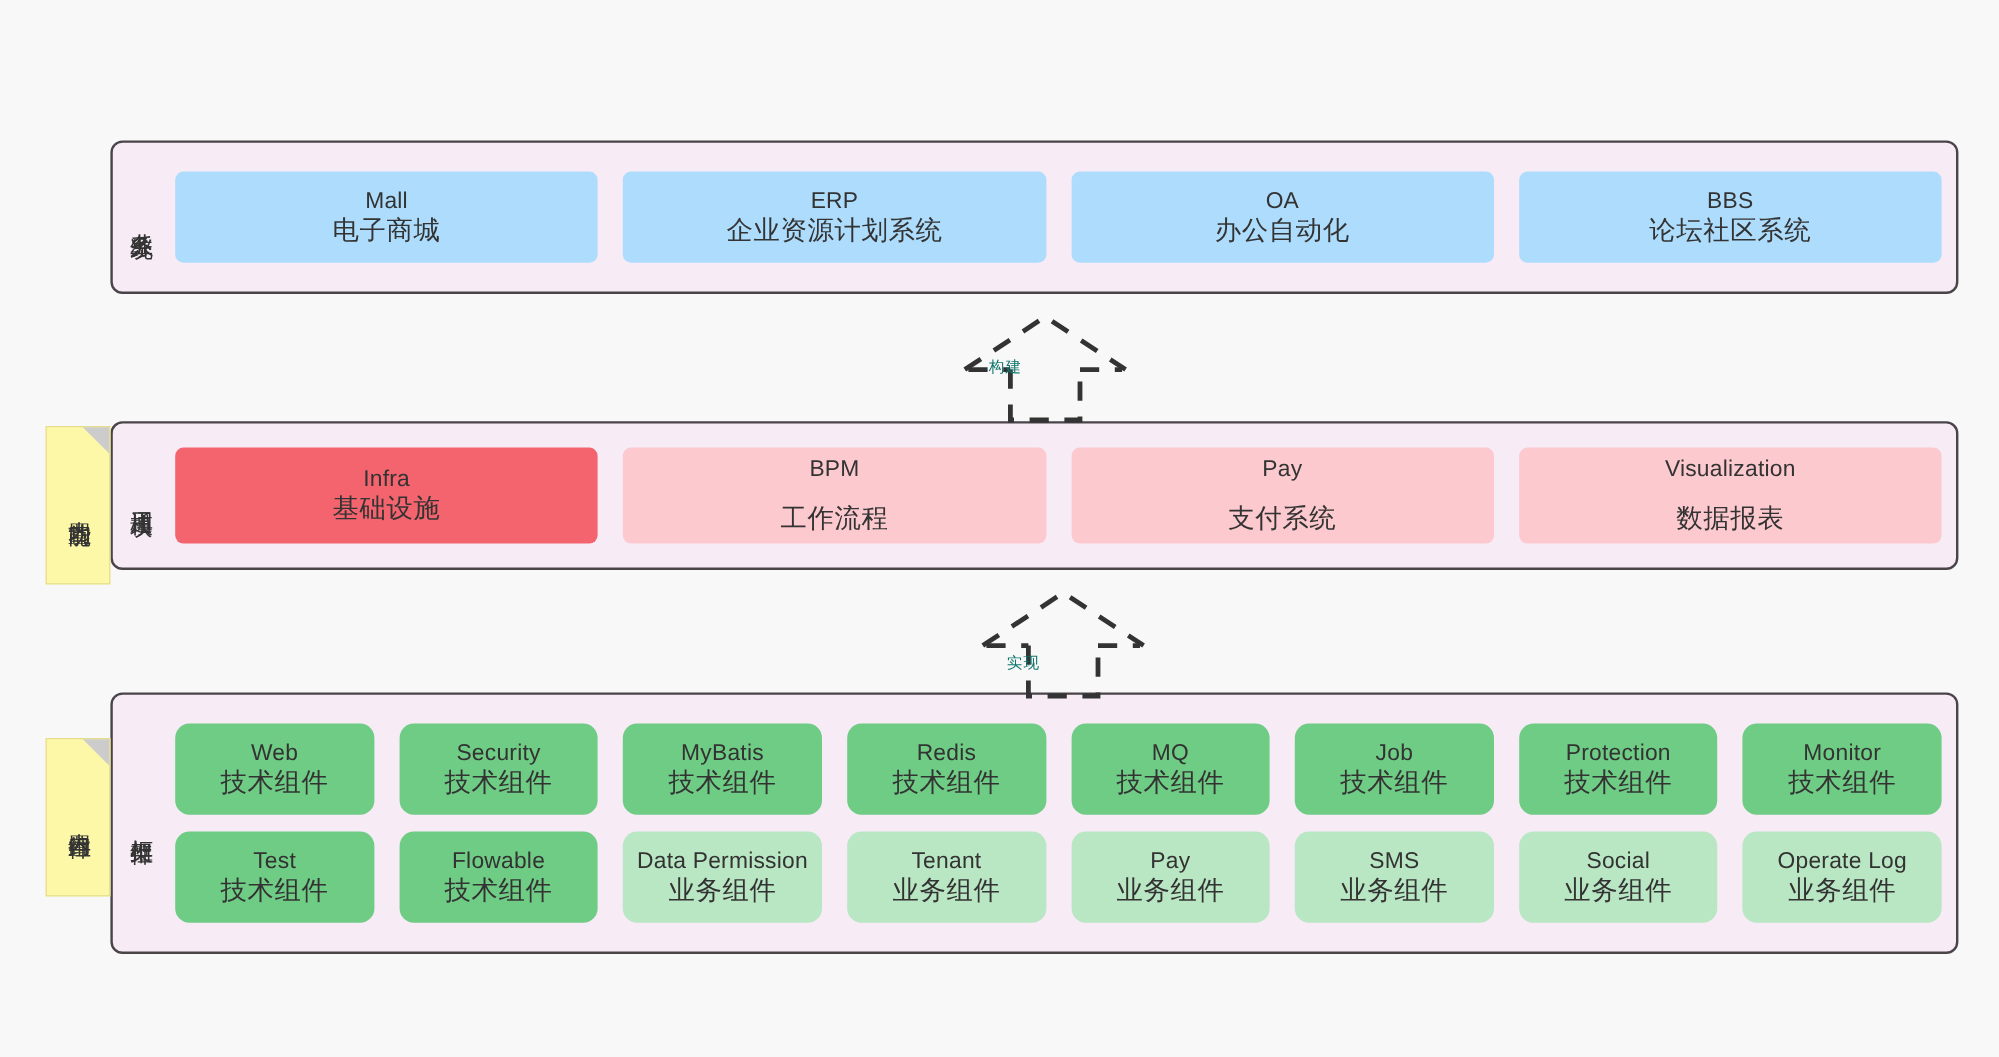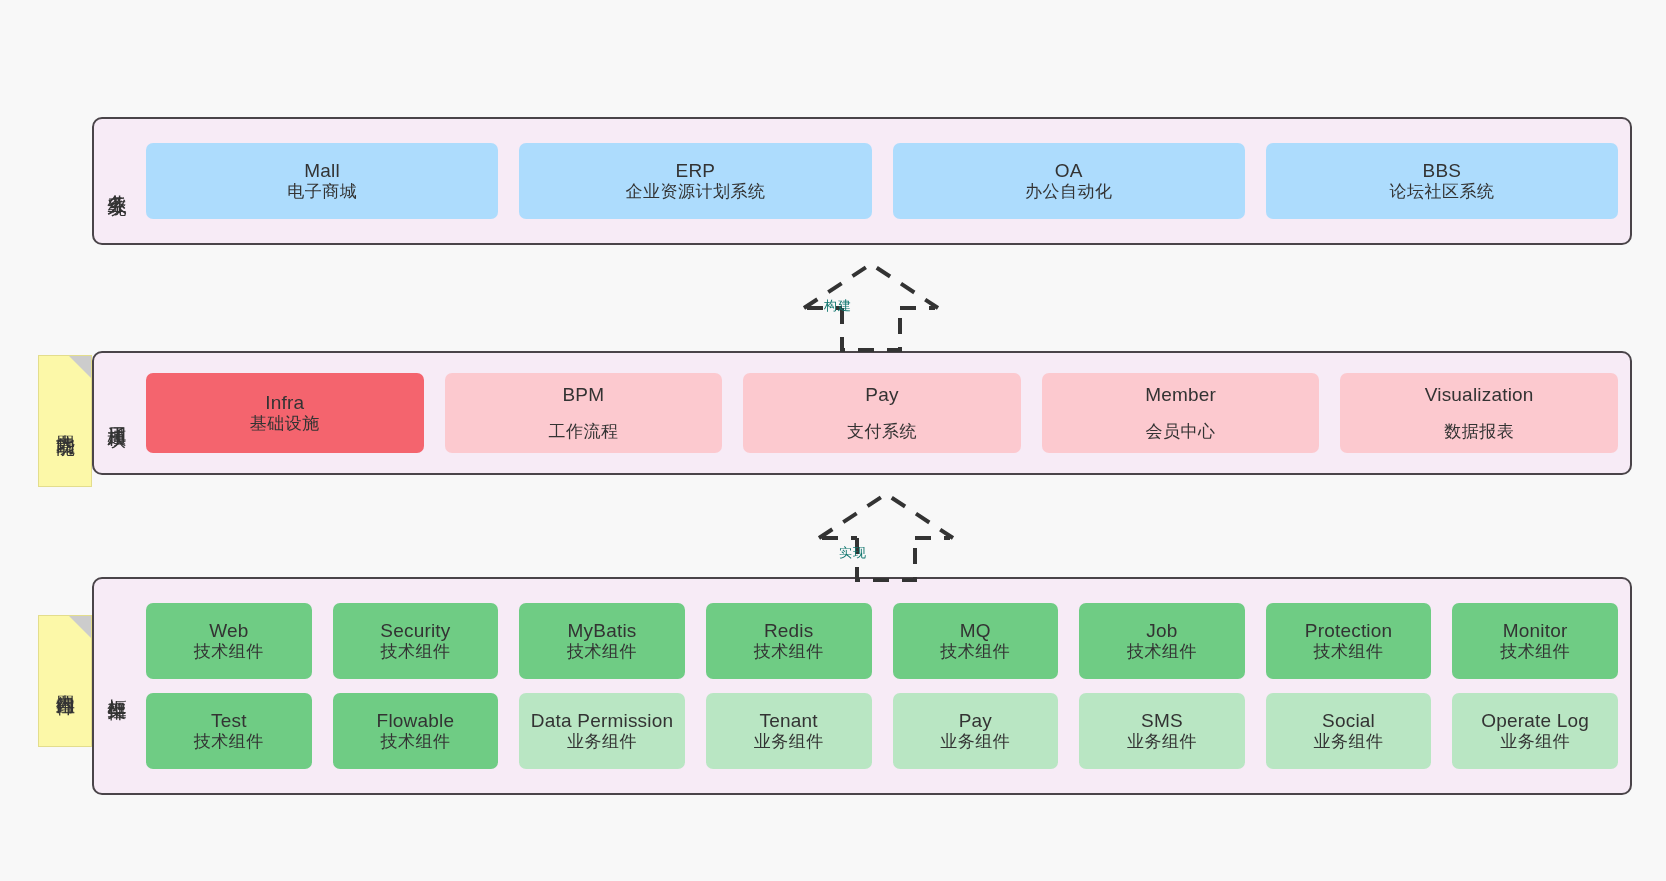--- a/index.html
+++ b/index.html
@@ -72,32 +72,32 @@
     text-align: center;
     line-height: 1.22;
     color: #333;
     padding: 4px 6px;
   }
   .card .t-en {
     font-size: 19px;
     letter-spacing: .2px;
   }
   .card .t-cn {
-    font-size: 17px;
+    font-size: 22px;
     letter-spacing: .5px;
   }
   .card.blue  { background: #addcfd; }
   .card.red   { background: #f4646e; }
   .card.pink  { background: #fcc9cf; gap: 16px; }
   .card.green { background: #6fcc84; }
   .card.lgreen{ background: #b9e6c3; }
 
   .h-biz   { height: 76px; }
   .h-mod   { height: 80px; }
-  .h-comp  { height: 76px; }
+  .h-comp  { height: 76px; border-radius: 12px; }
 
   
   .note {
     position: absolute;
     box-sizing: border-box;
     width: 54px;
     background: #fcf8a8;
     border: 1px solid #e3dd8d;
     display: flex;
     align-items: center;
@@ -188,24 +188,20 @@
         </div>
         <div class="card pink h-mod">
           <span class="t-en">BPM</span>
           <span class="t-cn">工作流程</span>
         </div>
         <div class="card pink h-mod">
           <span class="t-en">Pay</span>
           <span class="t-cn">支付系统</span>
         </div>
         <div class="card pink h-mod">
-          <span class="t-en">Member</span>
-          <span class="t-cn">会员中心</span>
-        </div>
-        <div class="card pink h-mod">
           <span class="t-en">Visualization</span>
           <span class="t-cn">数据报表</span>
         </div>
       </div>
     </div>
   </div>
 
   <svg class="arrow" style="left:810px; top:490px; width:152px; height:94px;" viewBox="0 0 152 94">
     <polyline points="9,48 76,4 143,48" fill="none" stroke="#333333" stroke-width="4" stroke-dasharray="16,13" stroke-linecap="butt"></polyline>
     <polyline points="12,48 47,48" fill="none" stroke="#333333" stroke-width="4" stroke-dasharray="16,13"></polyline>

